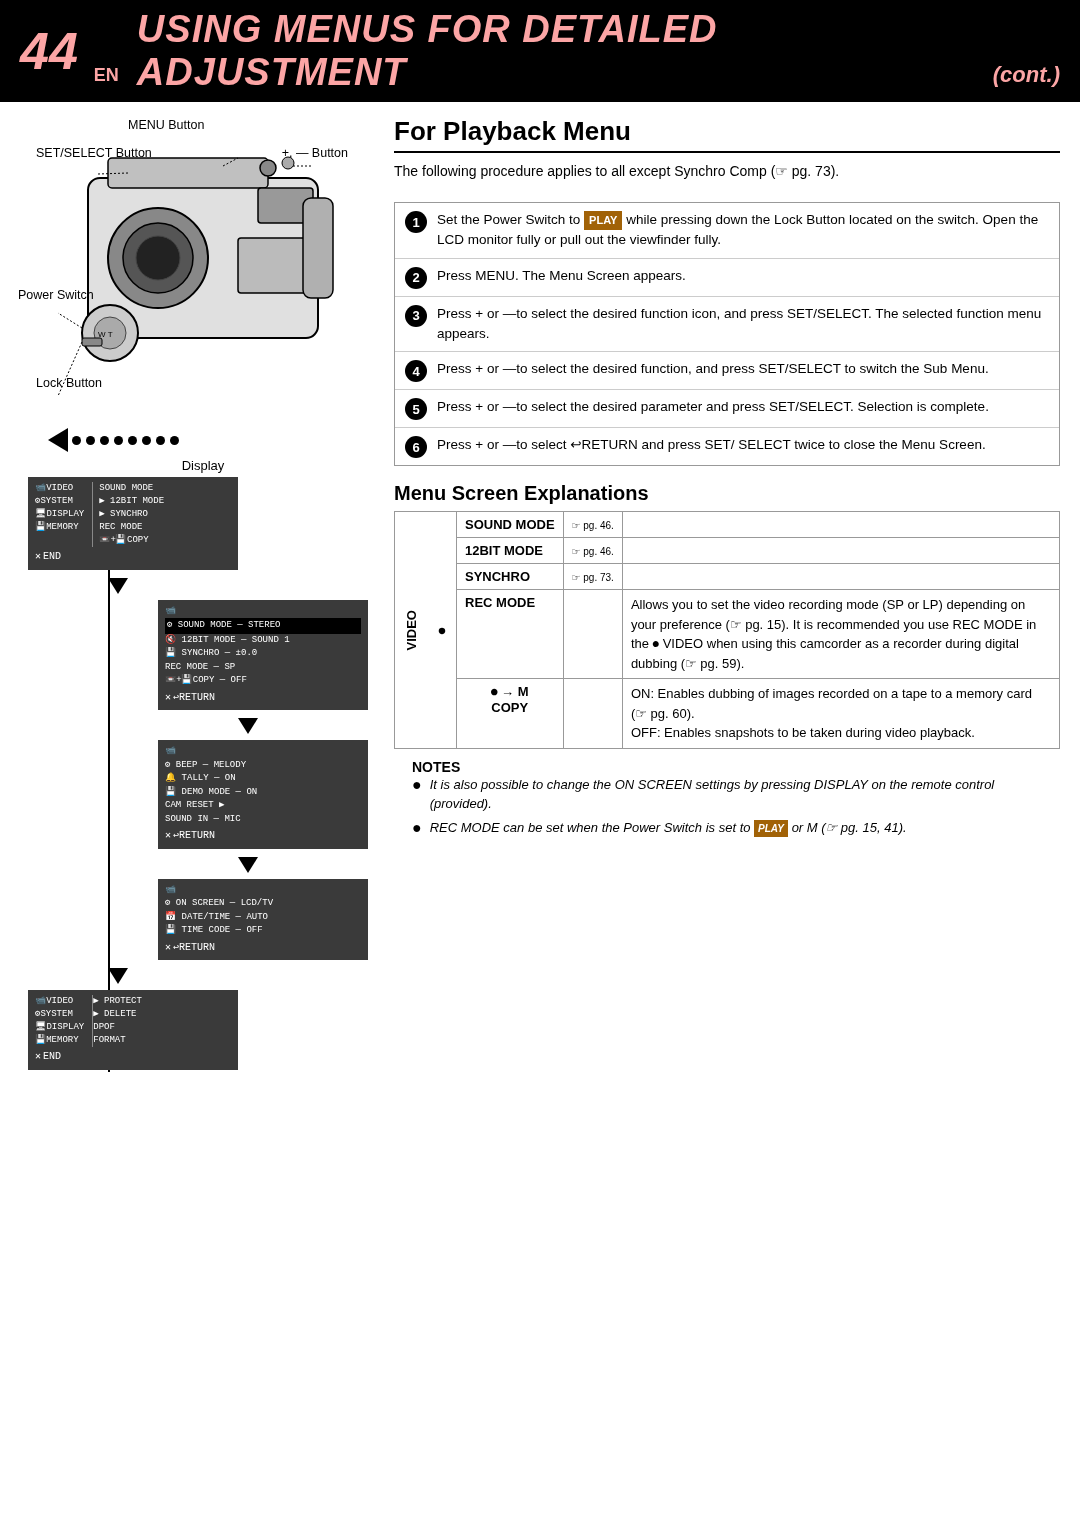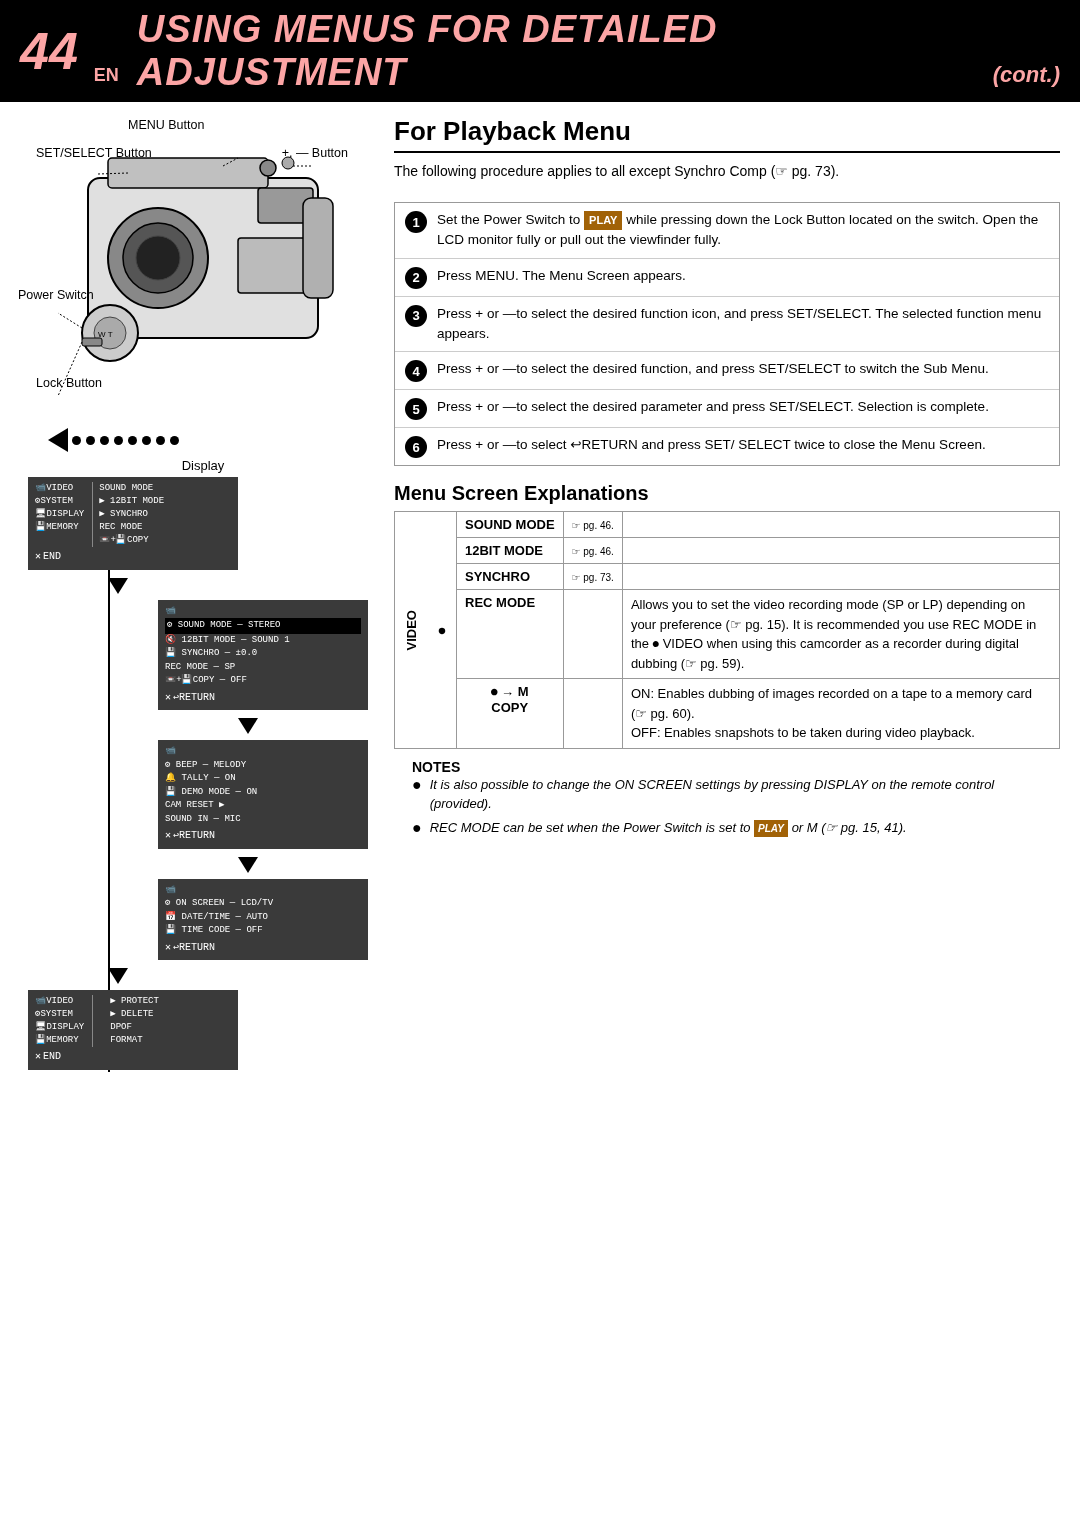--- a/index.html
+++ b/index.html
@@ -491,21 +491,21 @@
 
       <div class="screen-with-arrow">
         <div class="menu-screen">
           <div style="display:flex; gap:8px; font-size:9px; margin-bottom:2px;">
             <div>
               <div>📹VIDEO</div>
               <div>⚙SYSTEM</div>
               <div>🖥DISPLAY</div>
               <div>💾MEMORY</div>
             </div>
-            <div style="border-left:1px solid #888; padding-left:17px;">
+            <div style="border-left:1px solid #888; padding-left:0;">
               <div>▶ PROTECT</div>
               <div>▶ DELETE</div>
               <div>DPOF</div>
               <div>FORMAT</div>
             </div>
           </div>
           <div class="menu-end">
               <span class="x-mark">✕</span> 
               <span>END</span>
             </div>

